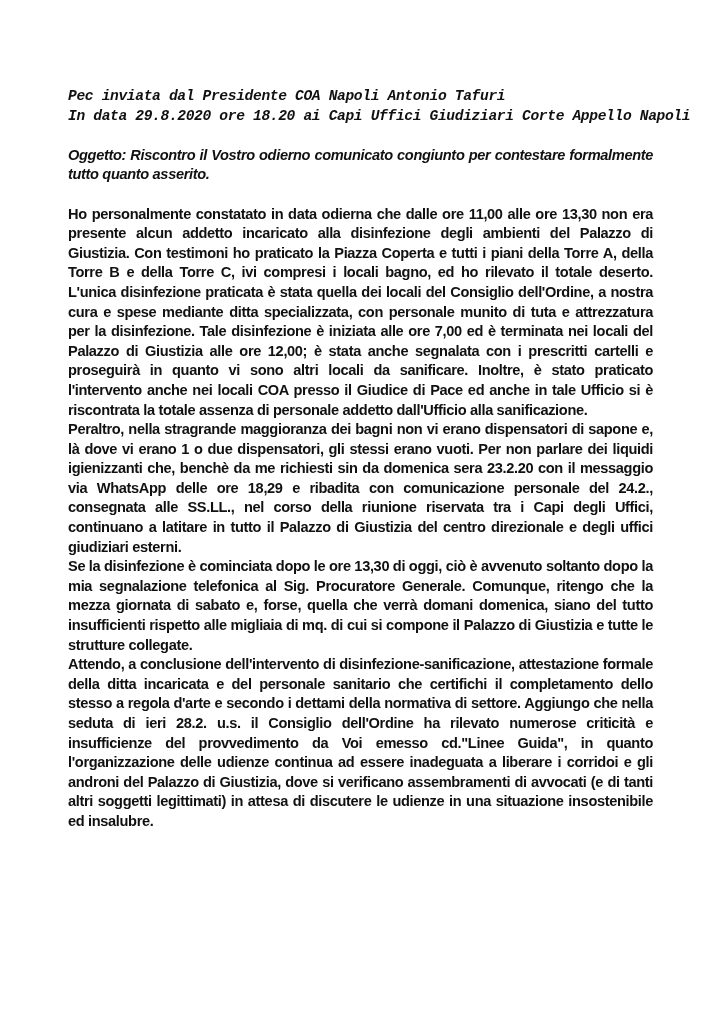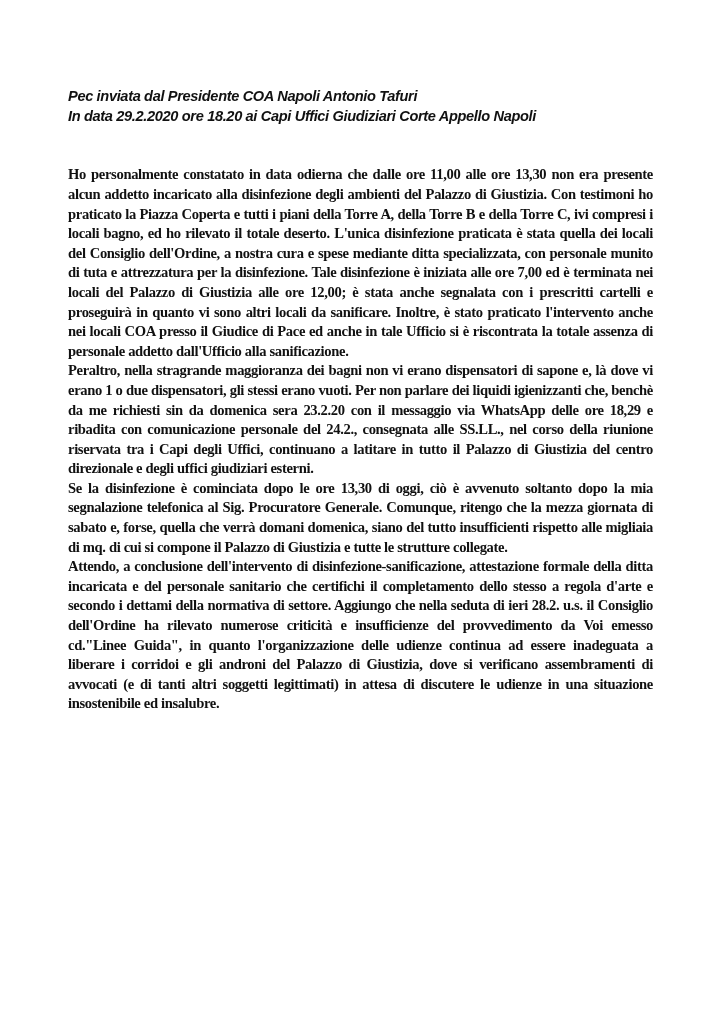--- a/index.html
+++ b/index.html
@@ -9,30 +9,31 @@
     left: 68px;
     top: 87px;
     width: 585px;
     font-family: "Liberation Sans", "DejaVu Sans", sans-serif;
     font-weight: bold;
     font-size: 14.6px;
     line-height: 19.6px;
     color: #111111;
     letter-spacing: -0.35px;
   }
-  .header-line { font-style: italic; white-space: nowrap; }
+  .header-line { font-style: italic; white-space: nowrap; font-family: Liberation Mono, monospace; }
   .subject { font-style: italic; text-align: justify; text-align-last: left; }
   .spacer { height: 19.6px; }
-  .para { text-align: justify; text-align-last: left; margin: 0; font-family: Liberation Serif, serif; }
+  .para { text-align: justify; text-align-last: left; margin: 0; }
 </style>
 </head>
 <body>
 
 <div class="page">
   <div class="header-line">Pec inviata dal Presidente COA Napoli Antonio Tafuri</div>
-  <div class="header-line">In data  29.2.2020 ore 18.20 ai Capi Uffici Giudiziari Corte Appello Napoli</div>
+  <div class="header-line">In data  29.8.2020 ore 18.20 ai Capi Uffici Giudiziari Corte Appello Napoli</div>
   <div class="spacer"></div>
+  <div class="subject">Oggetto: Riscontro il Vostro odierno comunicato congiunto per contestare formalmente tutto quanto asserito.</div>
   <div class="spacer"></div>
   <p class="para">Ho personalmente constatato in data odierna che dalle ore 11,00 alle ore 13,30 non era presente alcun addetto incaricato alla disinfezione degli ambienti del Palazzo di Giustizia. Con testimoni ho praticato la Piazza Coperta e tutti i piani della Torre A, della Torre B e della Torre C, ivi compresi i locali bagno, ed ho rilevato il totale deserto. L'unica disinfezione praticata è stata quella dei locali del Consiglio dell'Ordine, a nostra cura e spese mediante ditta specializzata, con personale munito di tuta e attrezzatura per la disinfezione. Tale disinfezione è iniziata alle ore 7,00 ed è terminata nei locali del Palazzo di Giustizia alle ore 12,00; è stata anche segnalata con i prescritti cartelli e proseguirà in quanto vi sono altri locali da sanificare. Inoltre, è stato praticato l'intervento anche nei locali COA presso il Giudice di Pace ed anche in tale Ufficio si è riscontrata la totale assenza di personale addetto dall'Ufficio alla sanificazione.</p>
   <p class="para">Peraltro, nella stragrande maggioranza dei bagni non vi erano dispensatori di sapone e, là dove vi erano 1 o due dispensatori, gli stessi erano vuoti. Per non parlare dei liquidi igienizzanti che, benchè da me richiesti sin da domenica sera 23.2.20 con il messaggio via WhatsApp delle ore 18,29 e ribadita con comunicazione personale del 24.2., consegnata alle SS.LL., nel corso della riunione riservata tra i Capi degli Uffici, continuano a latitare in tutto il Palazzo di Giustizia del centro direzionale e degli uffici giudiziari esterni.</p>
   <p class="para">Se la disinfezione è cominciata dopo le ore 13,30 di oggi, ciò è avvenuto soltanto dopo la mia segnalazione telefonica al Sig. Procuratore Generale. Comunque, ritengo che la mezza giornata di sabato e, forse, quella che verrà domani domenica, siano del tutto insufficienti rispetto alle migliaia di mq. di cui si compone il Palazzo di Giustizia e tutte le strutture collegate.</p>
   <p class="para">Attendo, a conclusione dell'intervento di disinfezione-sanificazione, attestazione formale della ditta incaricata e del personale sanitario che certifichi il completamento dello stesso a regola d'arte e secondo i dettami della normativa di settore. Aggiungo che nella seduta di ieri 28.2. u.s. il Consiglio dell'Ordine ha rilevato numerose criticità e insufficienze del provvedimento da Voi emesso cd."Linee Guida", in quanto l'organizzazione delle udienze continua ad essere inadeguata a liberare i corridoi e gli androni del Palazzo di Giustizia, dove si verificano assembramenti di avvocati (e di tanti altri soggetti legittimati) in attesa di  discutere le udienze in una situazione insostenibile ed insalubre.</p>
 </div>
 
 </body></html>

